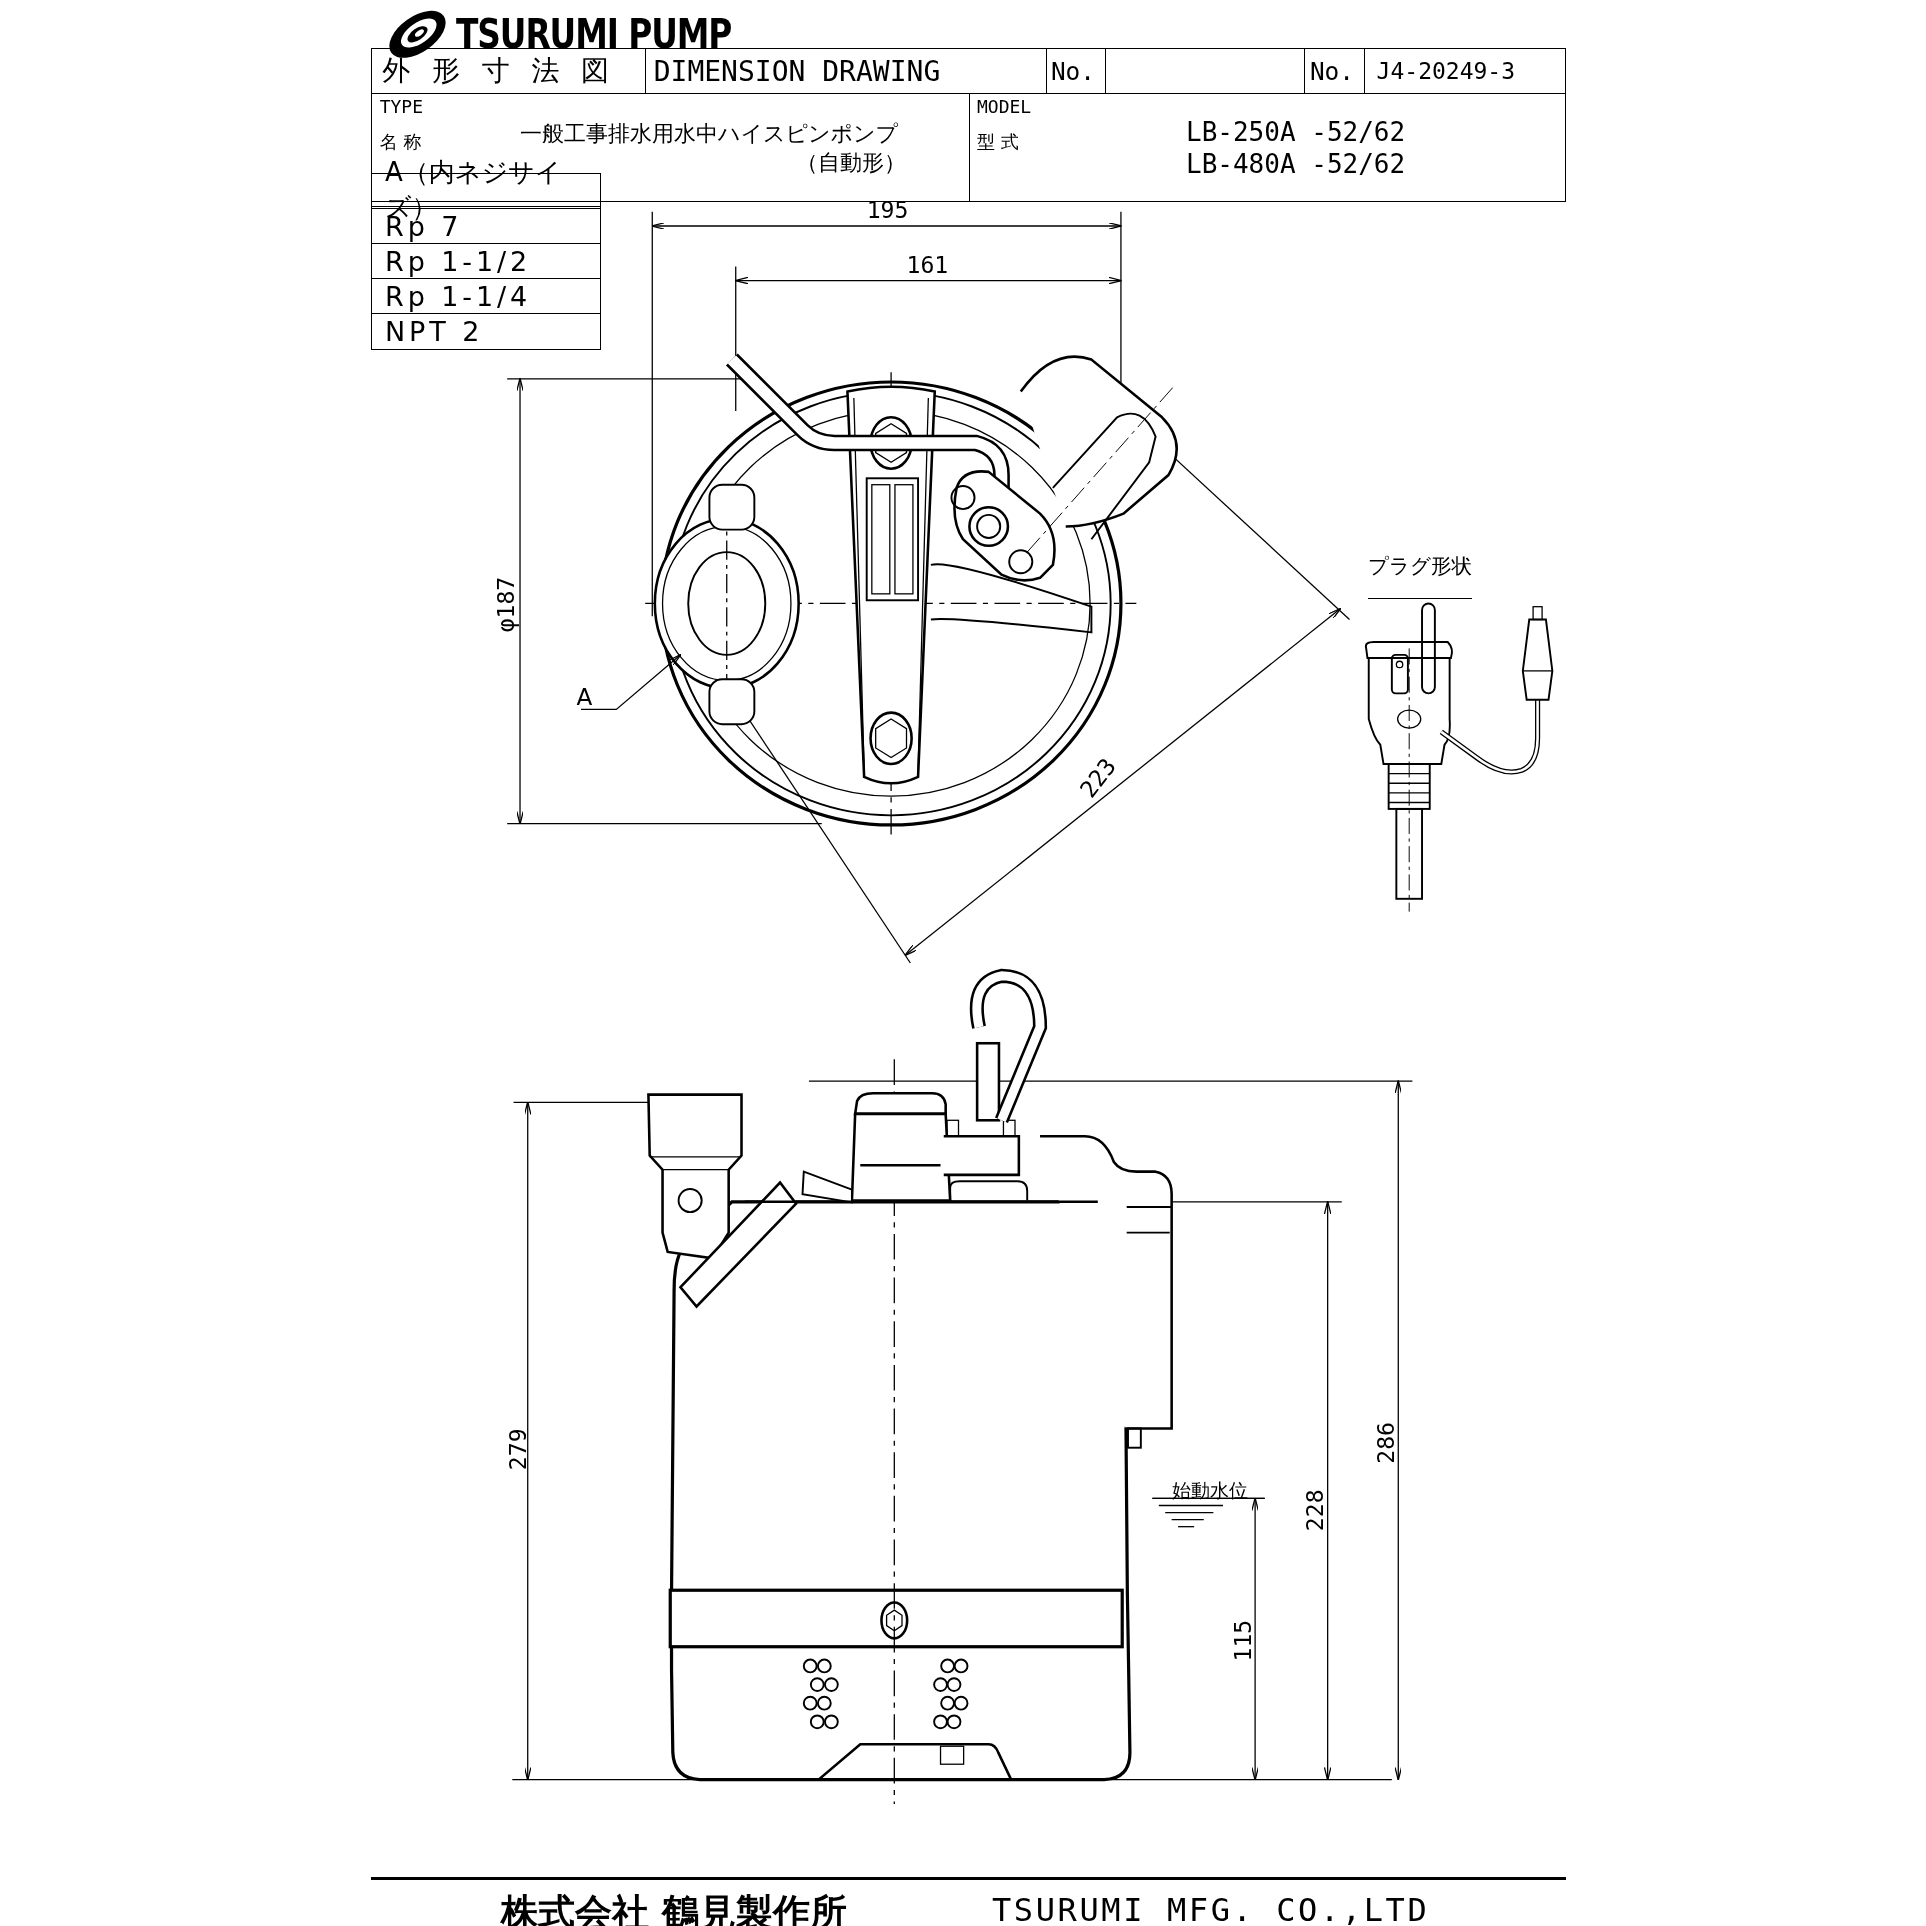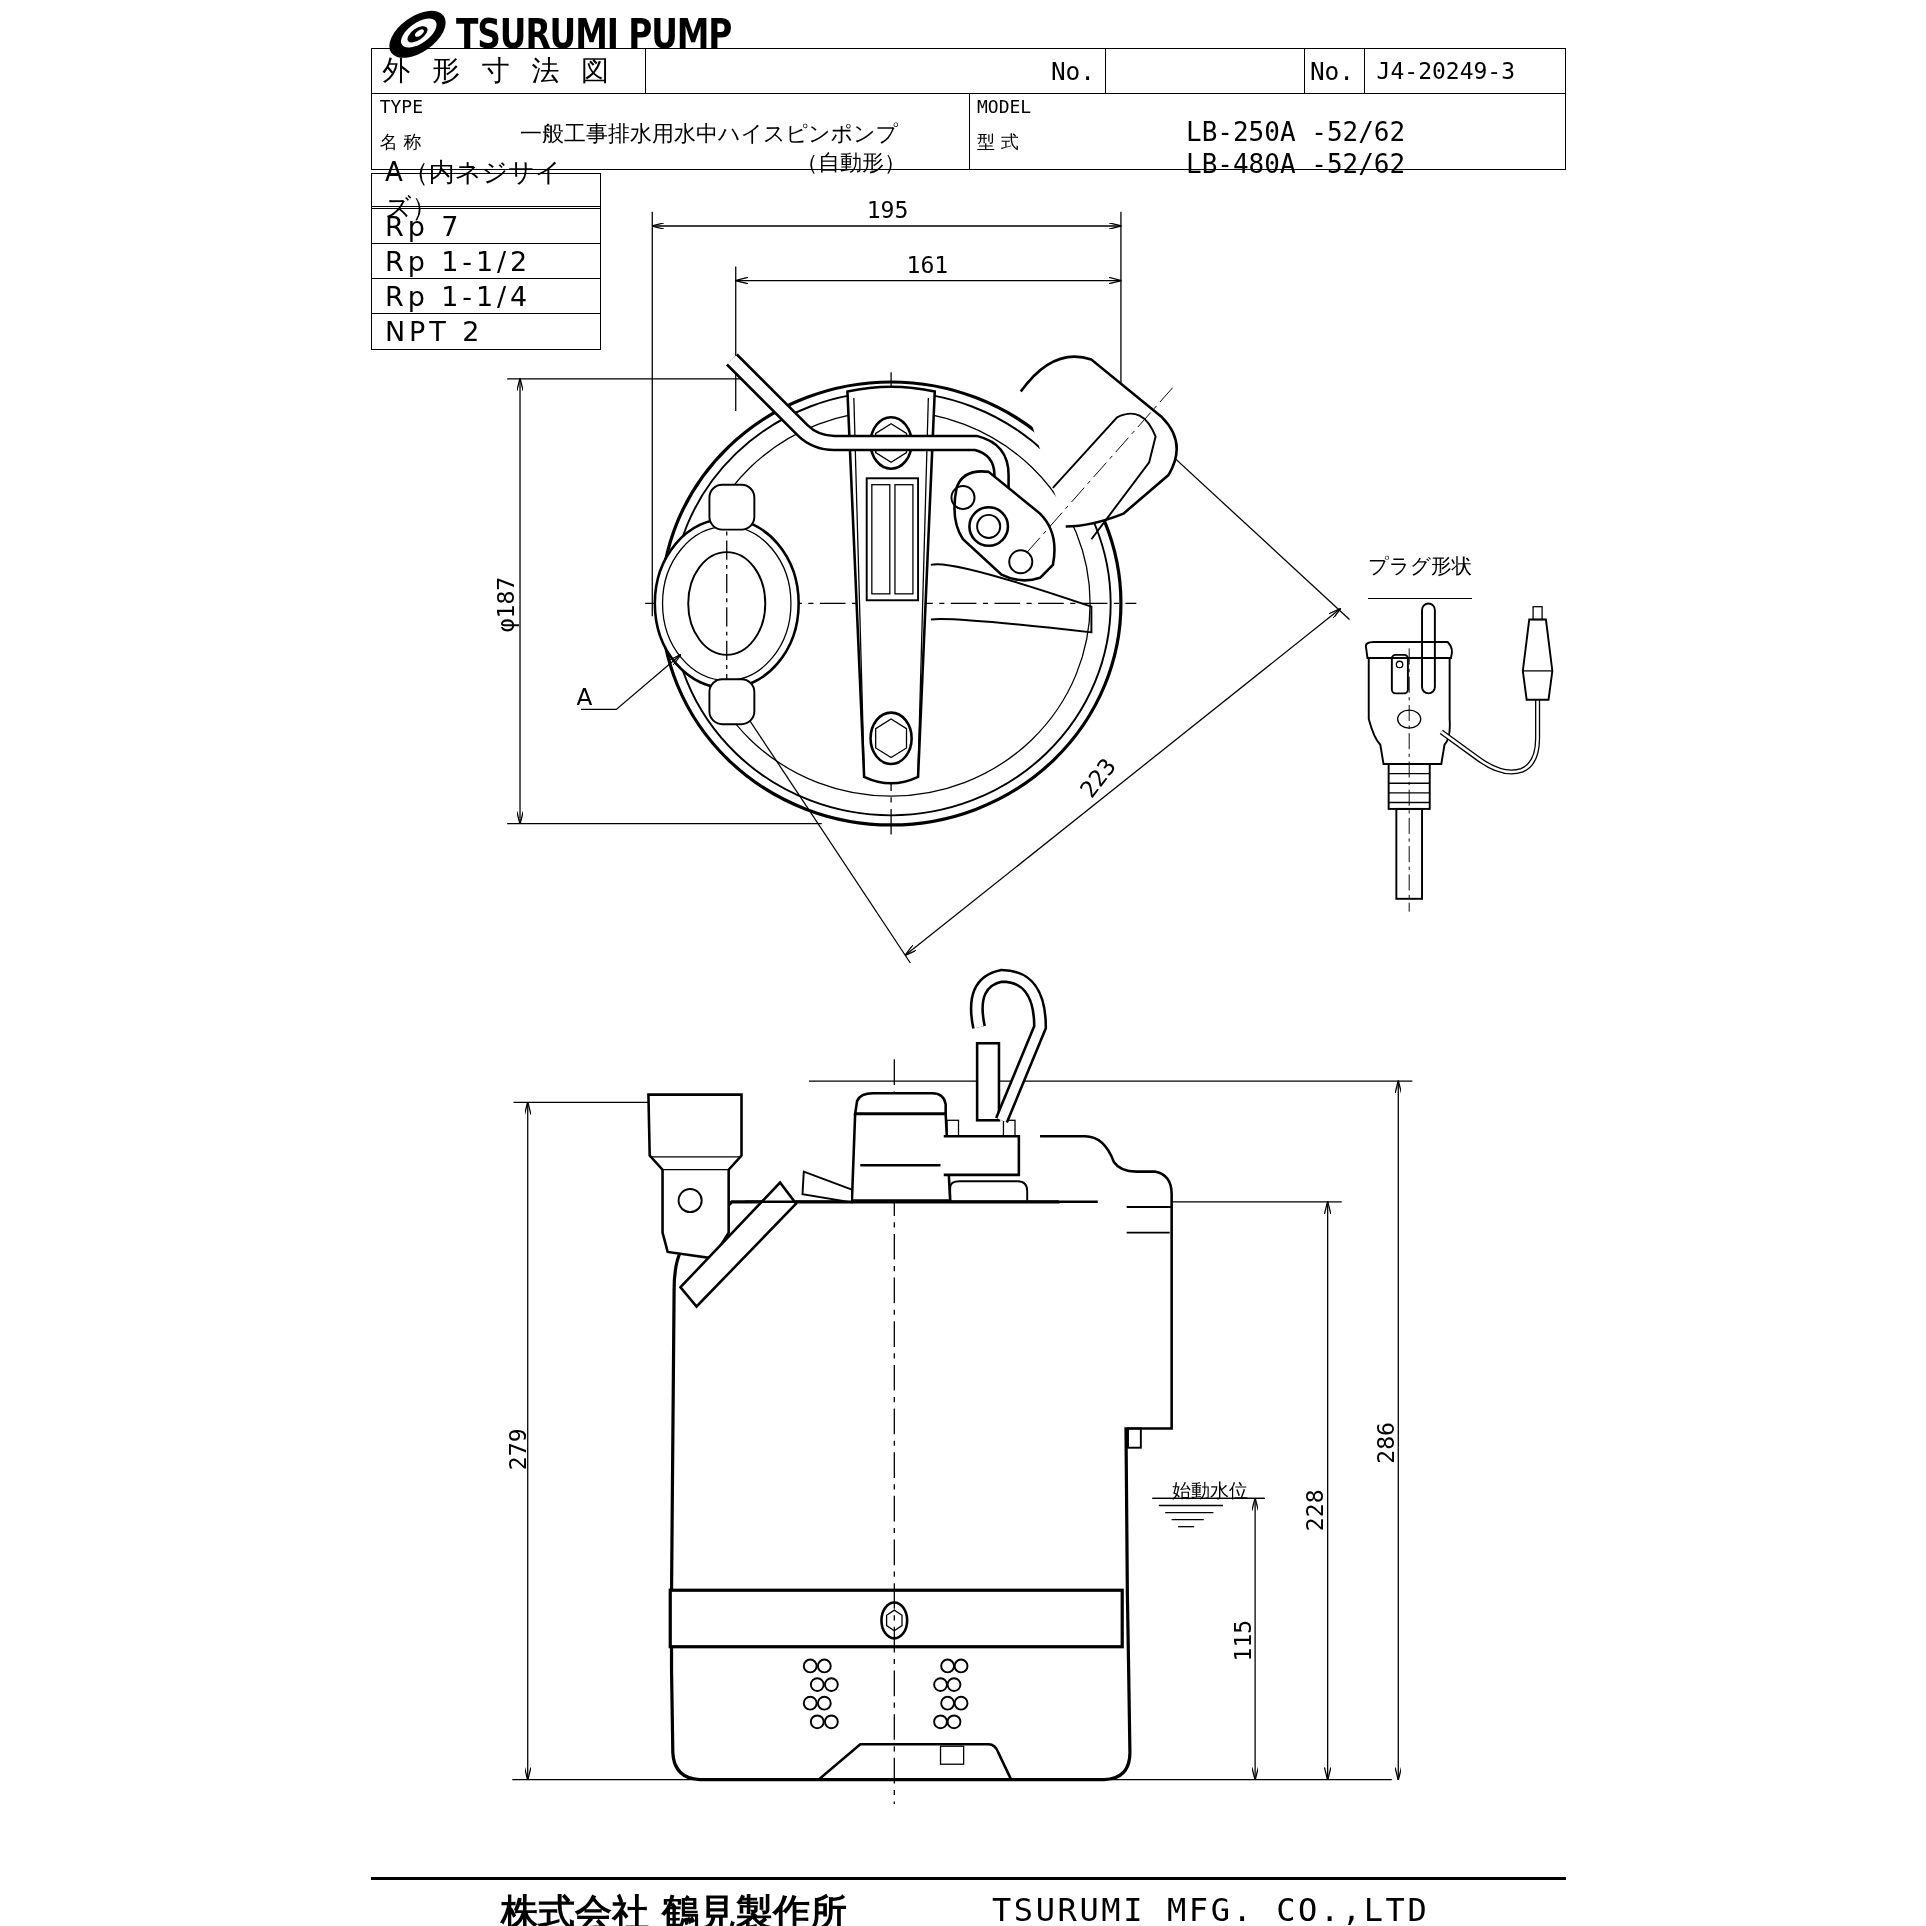--- a/index.html
+++ b/index.html
@@ -2,21 +2,21 @@
 <html style="font-size:10.3px"><head>
 <meta charset="utf-8">
 <style>
   html, body { margin:0; padding:0; background:#ffffff; }
   body { width:1926px; height:1926px; position:relative; overflow:hidden;
          font-family:"DejaVu Sans Mono", "Liberation Mono", monospace; color:#000; }
   .abs { position:absolute; }
   .logo { left:379px; top:10px; height:48px; display:flex; align-items:center;text-align:right; }
   .logo-text { font-family:"DejaVu Sans", sans-serif; font-weight:bold; font-size:40px;
                letter-spacing:-1.3px; transform:scaleX(0.82); transform-origin:left center; white-space:nowrap; }
-  .title-block { left:371px; top:48px; width:1195px; height:122px; border:1.9px solid #000; box-sizing:border-box; }
+  .title-block { left:371px; top:48px; width:1195px; height:154px; border:1.9px solid #000; box-sizing:border-box; }
   .tb-row1 { position:absolute; left:0; top:0; right:0; height:44px; border-bottom:1.9px solid #000; }
   .tb-cell { position:absolute; top:0; height:44px; border-right:1.3px solid #000; box-sizing:border-box;
              display:flex; align-items:center; font-size:28px; }
   .tb-row2 { position:absolute; left:0; top:44px; right:0; bottom:0; }
   .small-label { position:absolute; font-size:18px; }
   .big-text { position:absolute; font-size:26px;margin-top:20px; }
   .thread-table { left:371px; top:173px; width:230px; border:1.9px solid #000; box-sizing:border-box; }
   .thread-head { height:35px; border-bottom:3.9px double #000; font-size:26px; display:flex; align-items:center;
                  padding-left:13px; box-sizing:border-box; font-family:"DejaVu Sans", sans-serif; }
   .thread-row { height:35px; border-bottom:1.3px solid #000; font-size:27px; display:flex; align-items:center;
@@ -40,20 +40,21 @@
     <ellipse cx="62" cy="36" rx="32" ry="16" transform="rotate(-35 62 36)" fill="#fff"></ellipse>
     <ellipse cx="60" cy="38" rx="18" ry="9" transform="rotate(-35 60 38)" fill="#000"></ellipse>
     <ellipse cx="63" cy="36" rx="8" ry="4" transform="rotate(-35 63 36)" fill="#fff"></ellipse>
   </svg>
   <span class="logo-text">TSURUMI PUMP</span>
 </div>
 
 <div class="abs title-block">
   <div class="tb-row1">
     <div class="tb-cell" style="left:0;width:274px;padding-left:10.3px;font-family:'DejaVu Sans',sans-serif;letter-spacing:6.4px;">外 形 寸 法 図</div>
+    <div class="tb-cell" style="left:274px;width:401px;padding-left:7.7px;">DIMENSION DRAWING</div>
     <div class="tb-cell" style="left:675px;width:59px;padding-left:3.9px;font-size:24.4px;">No.</div>
     <div class="tb-cell" style="left:734px;width:199px;"></div>
     <div class="tb-cell" style="left:934px;width:59px;padding-left:3.9px;font-size:24.4px;">No.</div>
     <div class="tb-cell" style="left:993px;width:199px;border-right:none;padding-left:11.6px;font-size:23px;">J4-20249-3</div>
   </div>
   <div class="tb-row2">
     <div style="position:absolute;left:597px;top:0;bottom:0;border-left:1.3px solid #000;"></div>
     <span class="small-label" style="left:7.7px;top:2.6px;">TYPE</span>
     <span class="small-label" style="left:7.7px;top:37px;font-family:'DejaVu Sans',sans-serif;">名 称</span>
     <span class="big-text" style="left:148px;top:6.4px;font-size:22px;font-family:'DejaVu Sans',sans-serif;">一般工事排水用水中ハイスピンポンプ</span>

